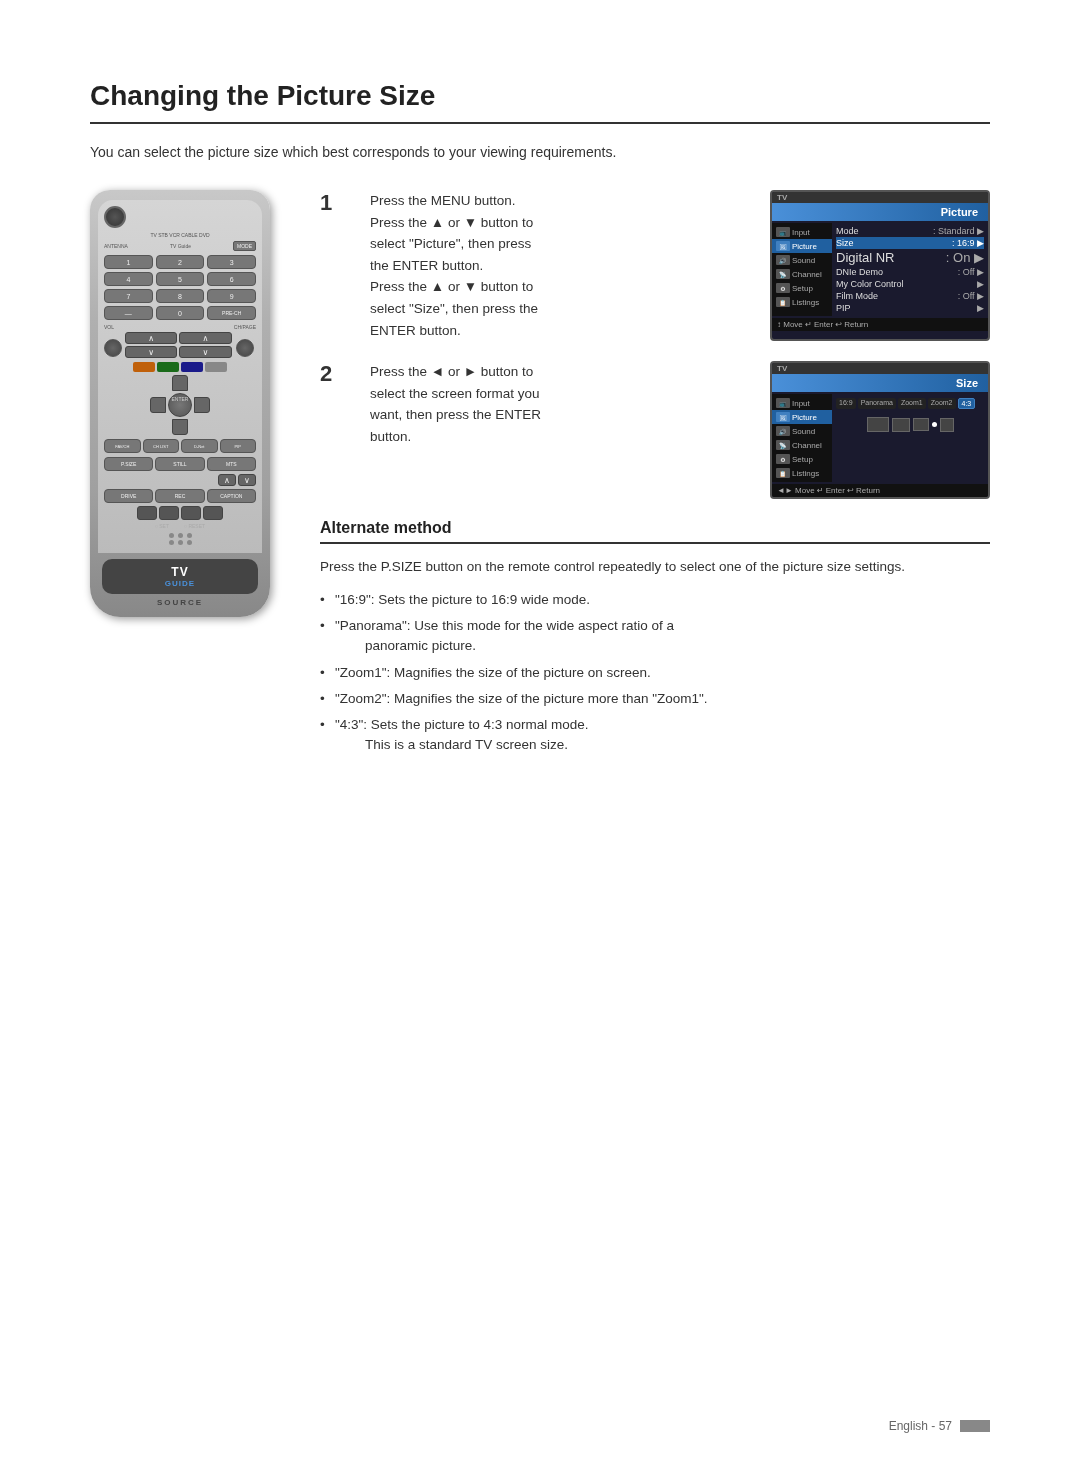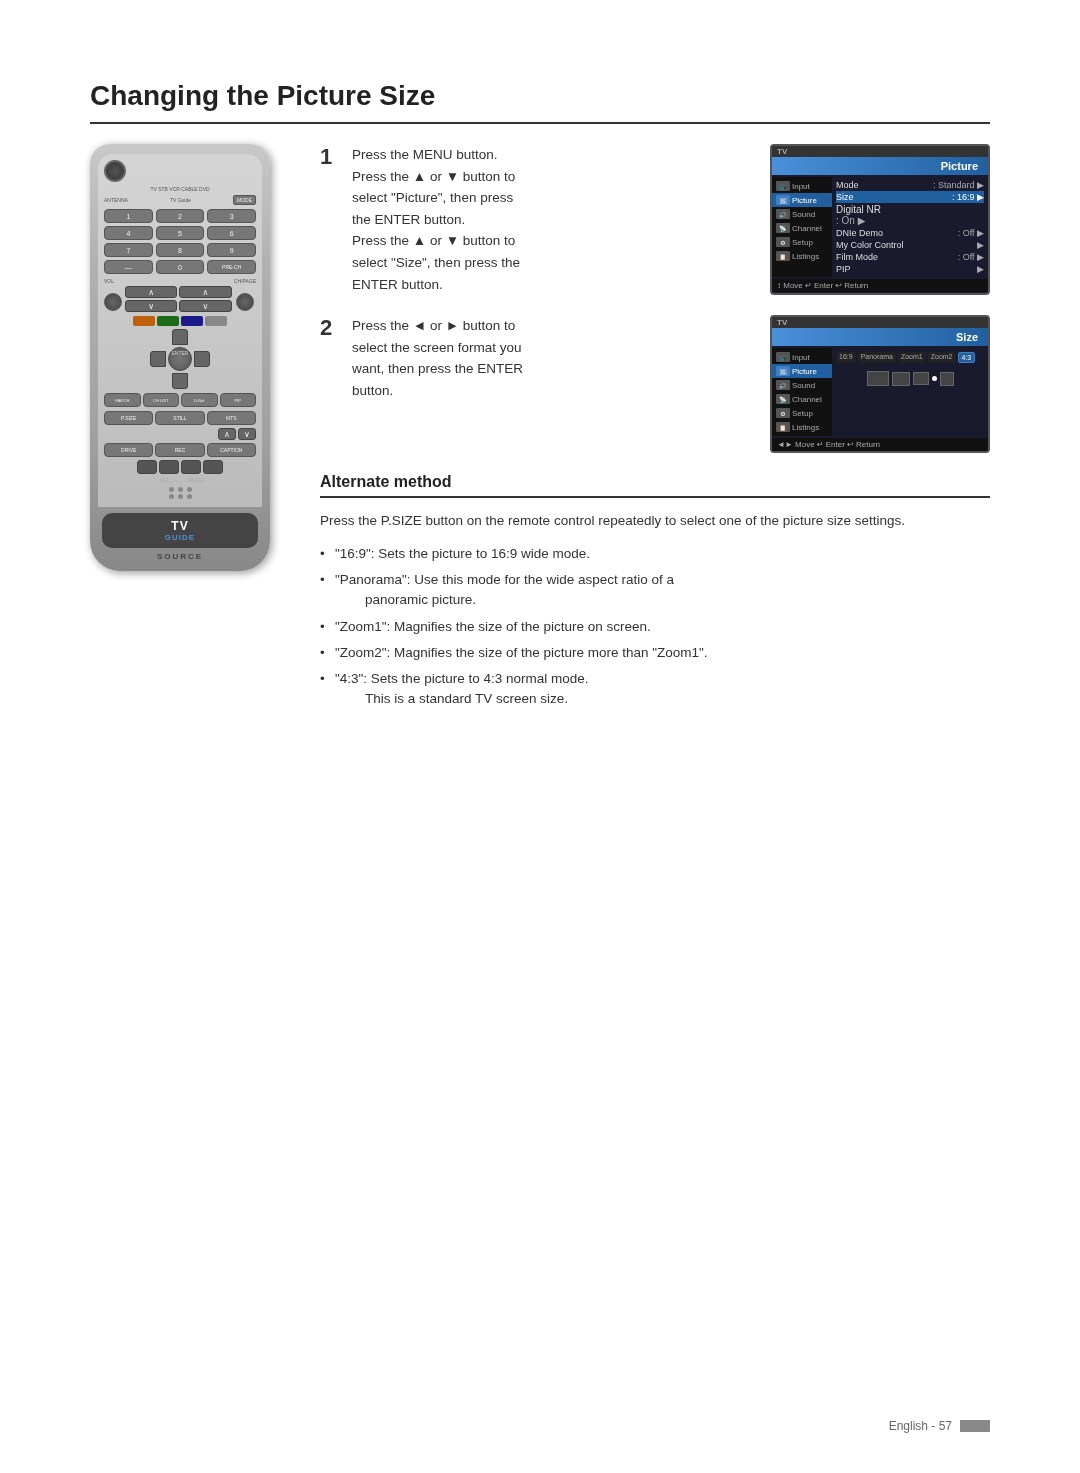--- a/index.html
+++ b/index.html
@@ -166,20 +166,21 @@
       font-size: 22px;
       font-weight: bold;
       color: #333;
       min-width: 20px;
       line-height: 1;
       margin-top: 2px;
     }
 
     .step-content {
       flex: 1;
+      margin-left: 18px;
     }
 
     .step-text {
       font-size: 13.5px;
       line-height: 1.6;
       color: #333;
     }
 
     
     .tv-menu {
@@ -314,20 +315,21 @@
       background: #888;
     }
   </style>
 </head>
 <body>
 
 <div class="page-container">
 
   <h1 class="page-title">Changing the Picture Size</h1>
 
+  <p class="intro-text">You can select the picture size which best corresponds to your viewing requirements.</p>
 
   <div class="main-content">
 
     <div class="remote-container">
       <div class="remote">
         <div class="remote-top">
 
           <div class="remote-speaker-row">
             <div class="remote-power-btn"></div>
           </div>
@@ -508,21 +510,21 @@
 
               <div style="flex:1; background:#1a1a2e; padding:2px 4px;">
                 <div style="display:flex; justify-content:space-between; font-size:9px; padding:1px 0;">
                   <span style="color:#ddd;">Mode</span>
                   <span style="color:#aaa;">: Standard ▶</span>
                 </div>
                 <div style="display:flex; justify-content:space-between; font-size:9px; padding:1px 0; background:#2060a0;">
                   <span style="color:#fff;">Size</span>
                   <span style="color:#fff;">: 16:9 ▶</span>
                 </div>
-                <div style="display:flex; justify-content:space-between; font-size:10px; padding:1px 0;flex-direction:column;">
+                <div style="display:flex; justify-content:space-between; font-size:13px; padding:1px 0;">
                   <span style="color:#ddd;">Digital NR</span>
                   <span style="color:#aaa;">: On ▶</span>
                 </div>
                 <div style="display:flex; justify-content:space-between; font-size:9px; padding:1px 0;">
                   <span style="color:#ddd;">DNIe Demo</span>
                   <span style="color:#aaa;">: Off ▶</span>
                 </div>
                 <div style="display:flex; justify-content:space-between; font-size:9px; padding:1px 0;">
                   <span style="color:#ddd;">My Color Control</span>
                   <span style="color:#aaa;">▶</span>

